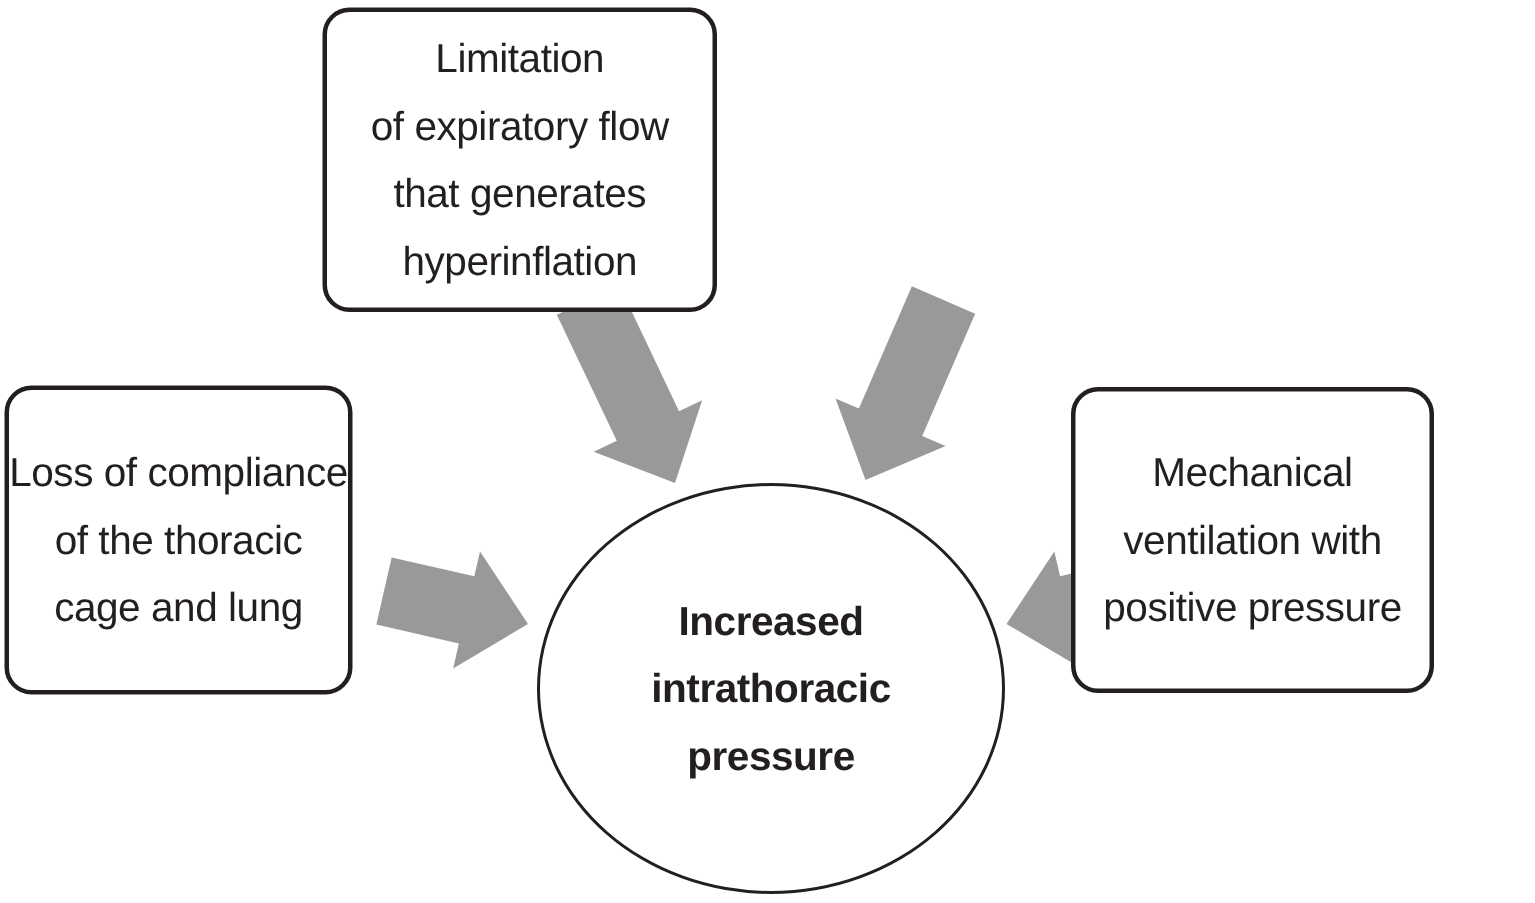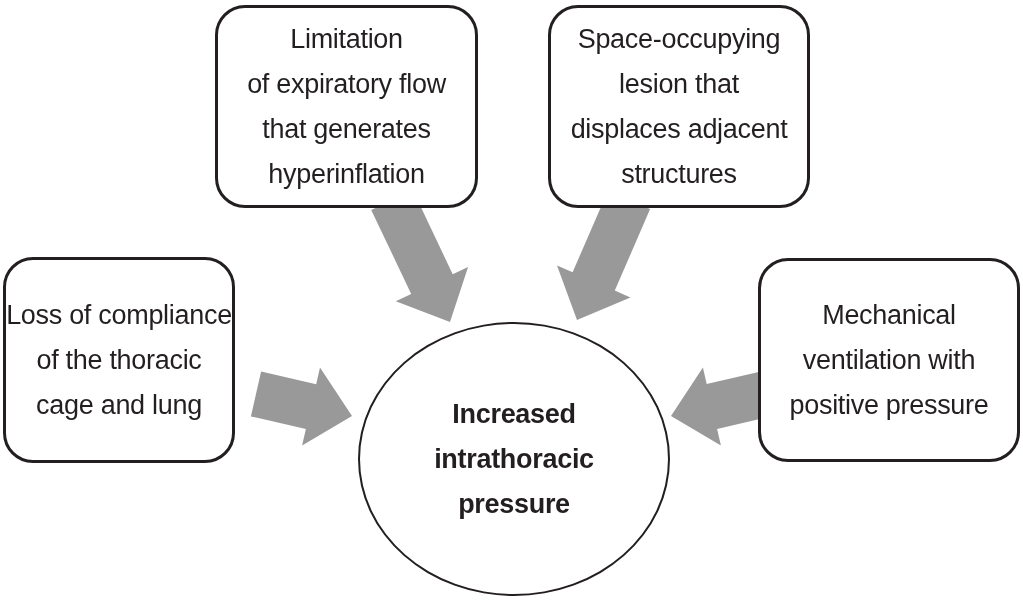--- a/index.html
+++ b/index.html
@@ -16,37 +16,37 @@
     position: absolute;
     left: 0; top: 0;
     width: 1023px; height: 602px;
     z-index: 1;
   }
   .node {
     position: absolute;
     box-sizing: border-box;
     background: #ffffff;
     border: 3px solid #231f20;
-    border-radius: 30px;
+    border-radius: 18px;
     display: flex;
     align-items: center;
     justify-content: center;
     text-align: center;
     z-index: 2;
   }
   .node .node-text {
     white-space: pre-line;
     font-size: 27px;
     line-height: 45px;
     letter-spacing: -0.3px;
   }
   .node-box-top-left  { left: 215px; top: 5px;   width: 263px; height: 203px; }
   .node-box-top-right { left: 548px; top: 5px;   width: 262px; height: 203px; }
   .node-box-left      { left: 3px;   top: 257px; width: 232px; height: 206px; }
-  .node-box-right     { left: 758px; top: 258px; width: 262px; height: 204px; }
+  .node-box-right     { left: 714px; top: 258px; width: 242px; height: 204px; }
   .node-center {
     left: 358px; top: 322px; width: 312px; height: 274px;
     border-width: 2px;
     border-radius: 50%;
     z-index: 3;
   }
   .node-center .node-text { font-weight: 700; }
 </style>
 </head>
 <body>
@@ -60,26 +60,20 @@
     <polygon points="760.8,371.6 706.7,384.1 702.9,367.6 671,416 720.9,445.5 717.1,428.9 771.2,416.4" fill="#999999"></polygon>
   </svg>
 
   <div class="node node-box-top-left">
     <div class="node-text">Limitation
 of expiratory flow
 that generates
 hyperinflation</div>
   </div>
 
-  <div class="node node-box-top-right">
-    <div class="node-text">Space-occupying
-lesion that
-displaces adjacent
-structures</div>
-  </div>
 
   <div class="node node-box-left">
     <div class="node-text">Loss of compliance
 of the thoracic
 cage and lung</div>
   </div>
 
   <div class="node node-box-right">
     <div class="node-text">Mechanical
 ventilation with

